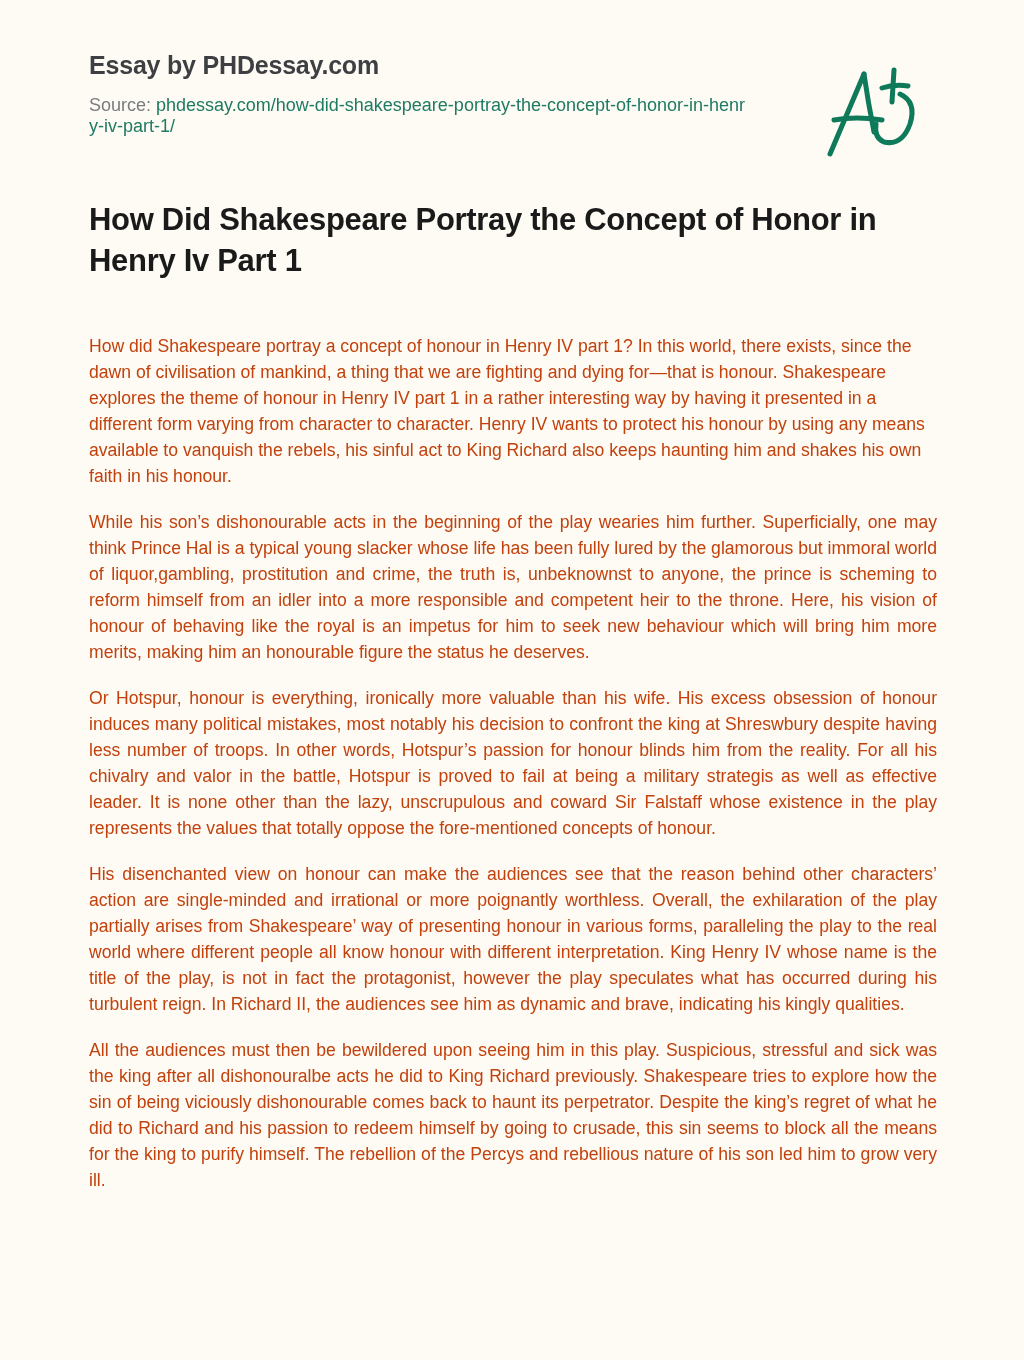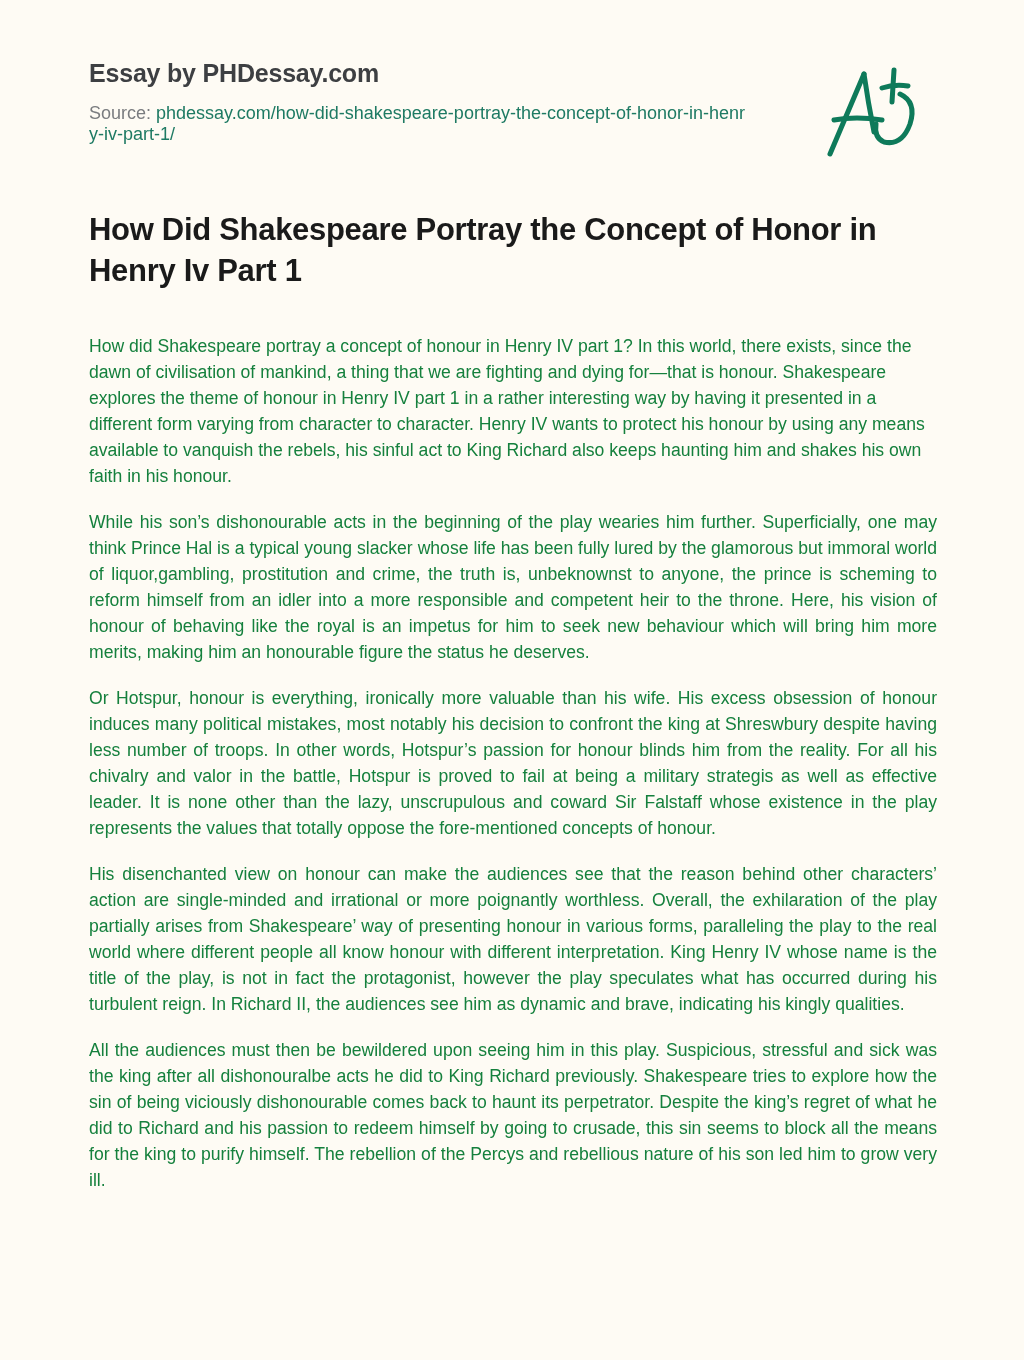--- a/index.html
+++ b/index.html
@@ -11,21 +11,21 @@
       width: 1024px;
       height: 1360px;
       overflow: hidden;
       position: relative;
       font-family: "Liberation Sans", "DejaVu Sans", sans-serif;
       color: #1c1c1c;
     }
     .header {
       position: absolute;
       left: 89px;
-      top: 56px;
+      top: 48px;
       width: 680px;
     }
     .site-title {
       font-size: 25px;
       font-weight: bold;
       color: #3d3f42;
       margin: 0;
       line-height: 34px;
       letter-spacing: -0.2px;
     }
@@ -46,42 +46,42 @@
     .logo {
       position: absolute;
       left: 822px;
       top: 62px;
       width: 110px;
       height: 100px;
     }
     .title {
       position: absolute;
       left: 89px;
-      top: 209px;
+      top: 199px;
       width: 860px;
       font-size: 31px;
       font-weight: bold;
       line-height: 41px;
       color: #1a1a1a;
       margin: 0;
       letter-spacing: -0.3px;
     }
     .content {
       position: absolute;
       left: 89px;
       top: 333px;
       width: 848px;
       height: 983px;
       overflow: hidden;
     }
     .content p {
       margin: 0 0 20px 0;
       font-size: 17.6px;
       line-height: 26px;
-      color: #15803d;
+      color: #c2410c;
       text-align: justify;
     }
     .content p.first {
       text-align: left;
     }
   </style>
 </head>
 <body>
 
 <div class="header">

